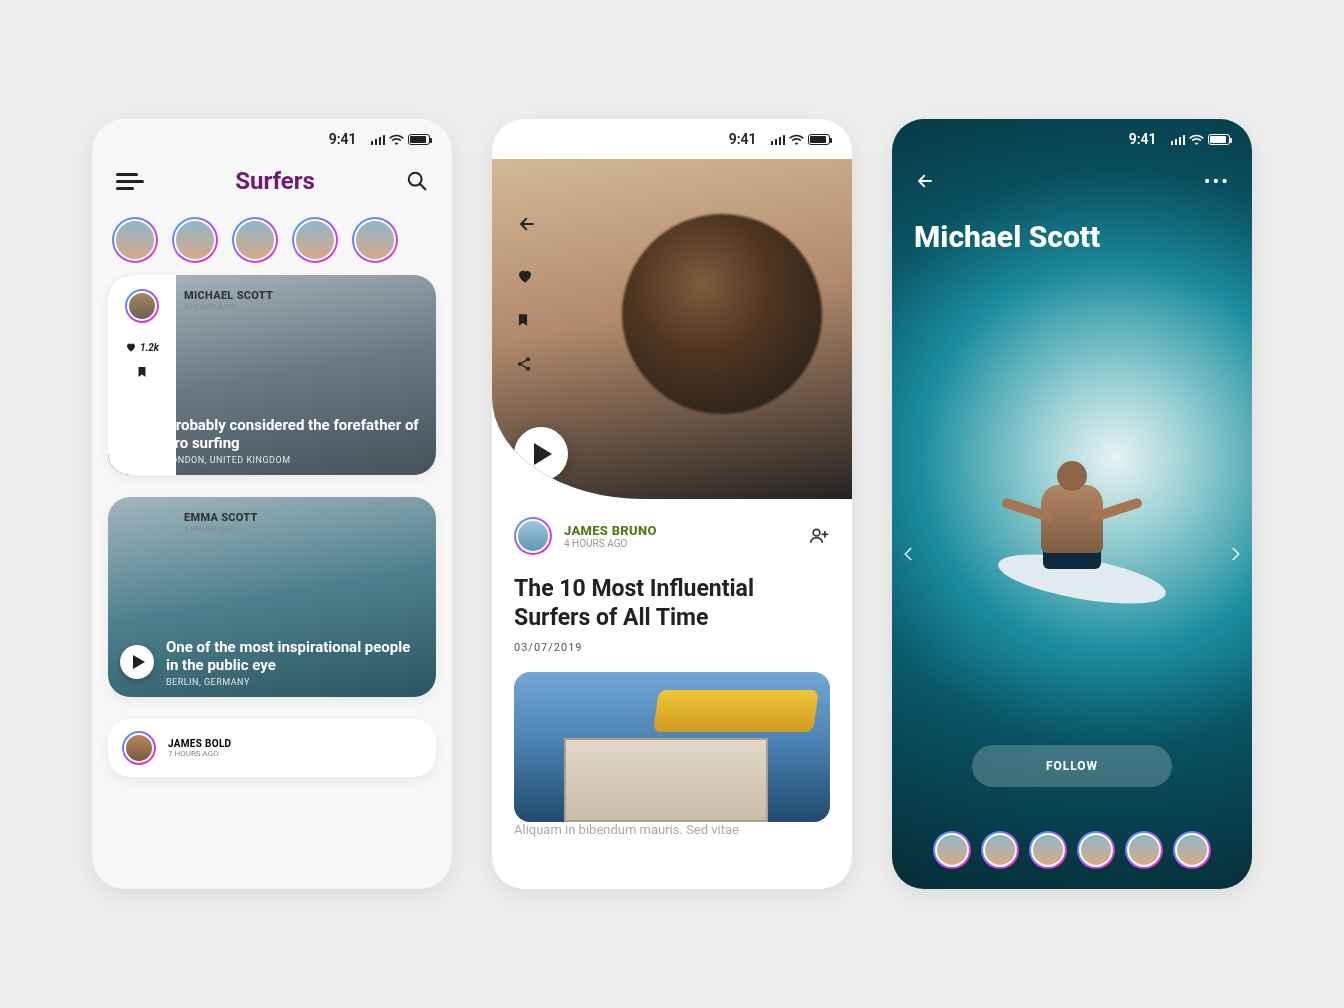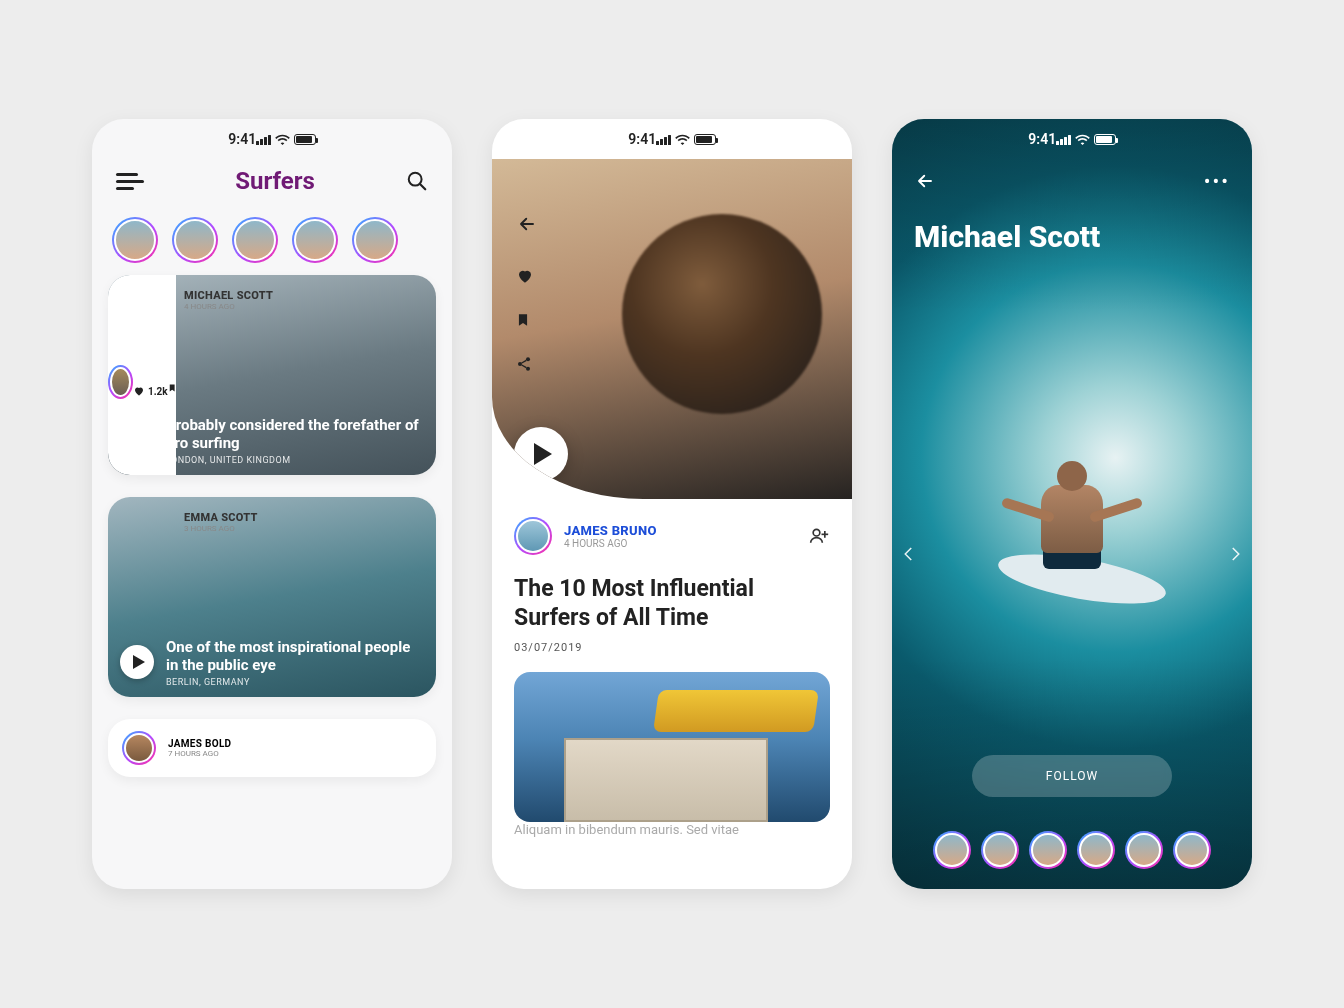--- a/index.html
+++ b/index.html
@@ -26,25 +26,26 @@
     display: flex;
     flex-direction: column;
   }
   .phone-white { background: #ffffff; }
 
   
   .status-bar {
     height: 40px;
     display: flex;
     align-items: center;
-    justify-content: center;
+    justify-content: flex-end;
     padding: 0 22px;
     font-size: 14px;
     font-weight: 600;
     color: #222;
+    gap: 14px;
   }
   .status-icons { display: flex; align-items: center; gap: 4px; }
   .sig-bars { display:flex; align-items:flex-end; gap:1.5px; height:11px; }
   .sig-bars span { width:2.5px; background:#222; display:block; border-radius:.5px;}
   .sig-bars span:nth-child(1){height:4px;}
   .sig-bars span:nth-child(2){height:6px;}
   .sig-bars span:nth-child(3){height:8px;}
   .sig-bars span:nth-child(4){height:10px;}
   .battery {
     width: 22px; height: 11px; border: 1.5px solid #222; border-radius: 3px; position:relative;
@@ -104,22 +105,23 @@
   }
   .play-btn::after{
     content:""; width:0; height:0; border-left:12px solid #222;
     border-top:7px solid transparent; border-bottom:7px solid transparent;
     margin-left:3px;
   }
 
   .side-rail{
     position:absolute; left:0; top:0; bottom:0; width:68px;
     background:#fff; border-top-left-radius:22px; border-bottom-left-radius:22px;
-    display:flex; flex-direction:row; align-items:center; padding:14px 0 0;
+    display:flex; flex-direction:column; align-items:center; padding:14px 0 0;
     z-index:2;
+    font-style:italic;
   }
   .avatar-ring{
     width:34px;height:34px;border-radius:50%;
     background:linear-gradient(135deg,#2bb3ff,#b14bff,#ff2da0);
     padding:2px; display:flex;align-items:center;justify-content:center;
   }
   .avatar-ring .a{ width:100%;height:100%;border-radius:50%;border:2px solid #fff;background:linear-gradient(#a4895d,#6b5f53);}
   .like-row{ display:flex; align-items:center; gap:3px; margin-top:18px; font-size:10px; font-weight:700; color:#222;}
 
   .card-meta{ position:absolute; left:76px; top:14px; z-index:2; color:#333;}
@@ -158,21 +160,21 @@
     box-shadow:0 4px 16px rgba(0,0,0,.25); z-index:3;
   }
   .big-play::after{
     content:""; width:0;height:0;border-left:18px solid #222;
     border-top:11px solid transparent;border-bottom:11px solid transparent;margin-left:4px;
   }
 
   .s2-article{ padding:18px 22px 10px; }
   .author-row{ display:flex; align-items:center; justify-content:space-between; }
   .author-left{ display:flex; align-items:center; gap:12px; }
-  .author-left .name{font-size:13px;font-weight:800;letter-spacing:.3px;color:#1d4ed8;}
+  .author-left .name{font-size:13px;font-weight:800;letter-spacing:.3px;color:#4d7c0f;}
   .author-left .time{font-size:10px;color:#999;}
   .article-title{ font-size:23px; font-weight:700; line-height:1.25; margin-top:20px; color:#222;}
   .article-date{ font-size:11px; letter-spacing:1px; color:#555; margin-top:8px;}
 
   .article-img{
     margin:18px 0 0; height:150px; border-radius:16px;
     background:linear-gradient(180deg,#72a6d6 0%, #4c84b4 45%, #214a6e 100%);
     position:relative; overflow:hidden;
   }
   .article-img::after{
@@ -196,23 +198,23 @@
   .dots{ color:#fff; font-size:20px; letter-spacing:2px;}
   .s3-title{ position:absolute; top:100px; left:22px; right:22px; color:#fff; z-index:4;}
   .s3-title h1{ font-size:30px; font-weight:800; margin-bottom:10px;}
   .s3-title .desc{ font-size:13px; line-height:1.5; opacity:.95; max-width:300px; color:#e5f1f2;}
 
   .nav-arrow{ position:absolute; top:420px; color:#fff; opacity:.9; z-index:4;}
   .nav-arrow.left{ left:8px; }
   .nav-arrow.right{ right:8px; }
 
   .follow-btn{
-    position:absolute; left:50%; transform:translateX(-50%); bottom:92px;
+    position:absolute; left:50%; transform:translateX(-50%); bottom:102px;
     width:200px; padding:14px 0; text-align:center;
-    color:#fff; font-size:12px; font-weight:400; letter-spacing:1px;
+    color:#fff; font-size:12px; font-weight:700; letter-spacing:1px;
     background:rgba(255,255,255,.22); border-radius:40px;
     backdrop-filter: blur(4px); z-index:4;
   }
 
   .s3-stories{ position:absolute; bottom:20px; left:0; right:0; display:flex; justify-content:center; gap:10px; z-index:4;}
   .s3-stories .story{ width:38px; height:38px;}
   .s3-stories .story .inner{border-width:2px;}
 
   
   .surfer{

